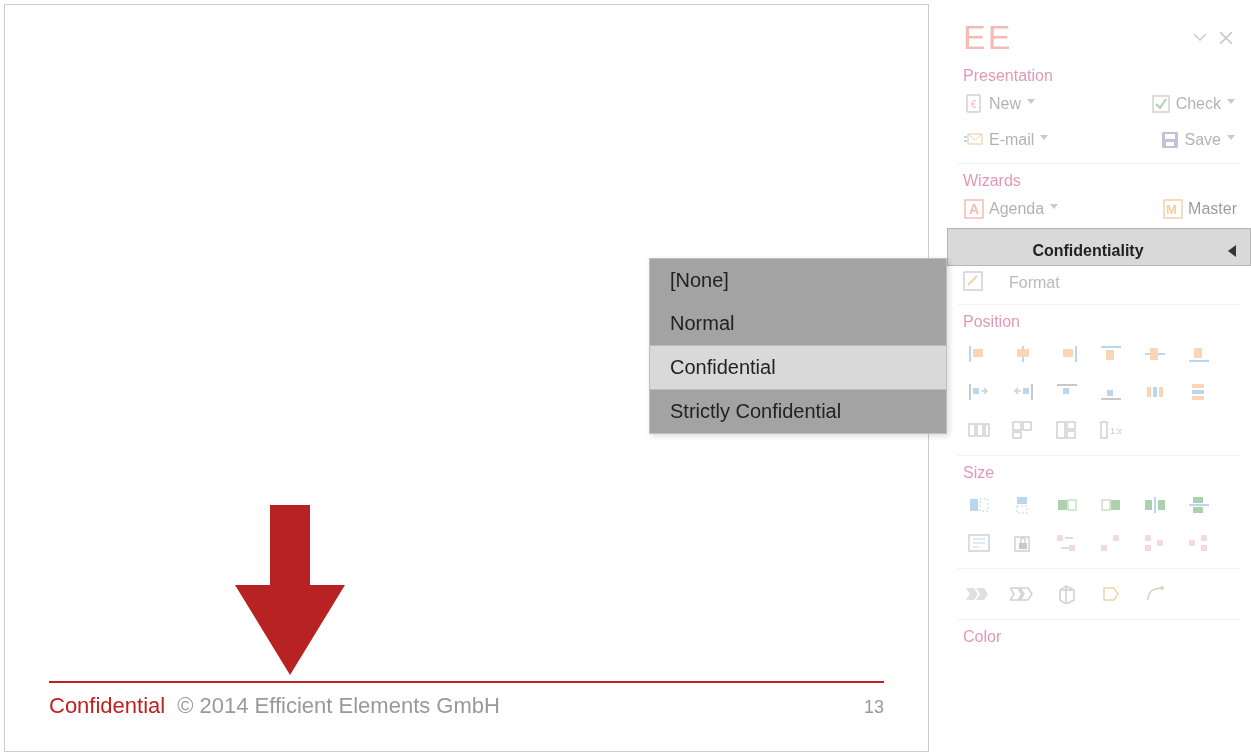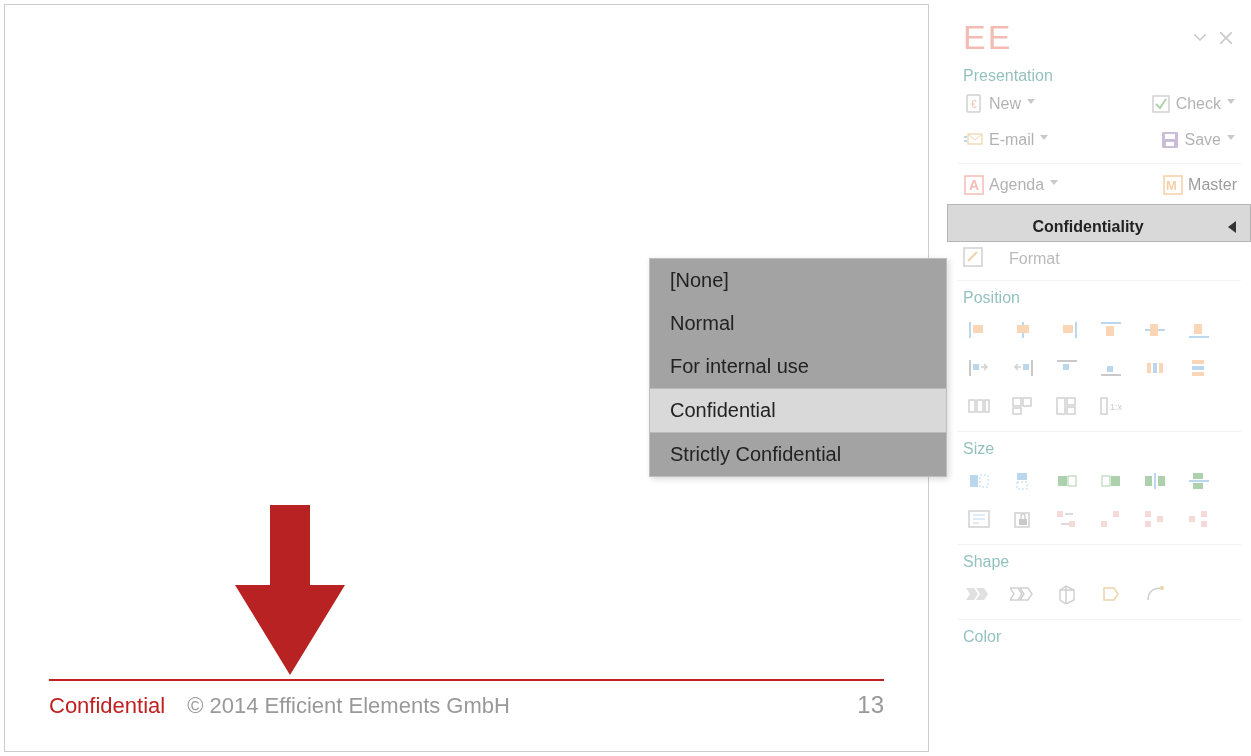--- a/index.html
+++ b/index.html
@@ -30,25 +30,25 @@
   display: flex;
   align-items: baseline;
 }
 .slide-footer .conf {
   color: #c02020;
   font-size: 22px;
 }
 .slide-footer .copyright {
   color: #999;
   font-size: 22px;
-  margin-left: 22px;
+  margin-left: 12px;
 }
 .slide-footer .pageno {
   color: #999;
-  font-size: 24px;
+  font-size: 18px;
   margin-left: auto;
 }
 .arrow {
   position: absolute;
   left: 230px;
   top: 500px;
 }
 
 .panel {
   position: absolute;
@@ -79,21 +79,21 @@
   width: 18px;
   height: 18px;
   margin-left: 8px;
   display: inline-flex;
   align-items: center;
   justify-content: center;
   color: #888;
   cursor: pointer;
 }
 .section-label {
-  color: #0f766e;
+  color: #be185d;
   font-size: 16px;
   padding: 4px 24px 2px 16px;
 }
 .btn-row {
   display: flex;
   align-items: center;
   padding: 2px 10px 4px 12px;
   gap: 6px;
 }
 .pbtn {
@@ -208,21 +208,20 @@
   <div class="slide-footer">
     <span class="conf">Confidential</span>
     <span class="copyright">© 2014 Efficient Elements GmbH</span>
     <span class="pageno">13</span>
   </div>
 </div>
 
 <div class="popup">
   <div class="popup-item">[None]</div>
   <div class="popup-item">Normal</div>
-  <div class="popup-item">For internal use</div>
   <div class="popup-item selected">Confidential</div>
   <div class="popup-item">Strictly Confidential</div>
 </div>
 
 <div class="panel">
 
   <div class="panel-header panel-fade">
     <span class="ee-logo">EE</span>
     <span class="spacer"></span>
     <span class="hdr-ctrl">
@@ -285,20 +284,21 @@
             </svg>
         </span>
         <span class="lbl">Save</span>
         <span class="drop-caret"></span>
       </span>
     </div>
     <div class="divider"></div>
   </div>
 
   <div>
+    <div class="section-label panel-fade">Wizards</div>
     <div class="btn-row panel-fade">
       <span class="pbtn">
         <span class="ic">
           <svg width="20" height="20">
               <rect x="1" y="1" width="18" height="18" fill="none" stroke="#e86a5a" stroke-width="1.5"></rect>
               <text x="5" y="15" font-size="14" fill="#e86a5a" font-weight="600">A</text>
             </svg>
         </span>
         <span class="lbl">Agenda</span>
         <span class="drop-caret"></span>
@@ -521,21 +521,20 @@
             <rect x="2" y="7" width="6" height="6" class="sq-pink"></rect>
             <rect x="14" y="2" width="6" height="6" class="sq-pink"></rect>
             <rect x="14" y="12" width="6" height="6" class="sq-pink"></rect>
           </svg>
         </span>
     </div>
     <div class="divider"></div>
   </div>
 
   <div class="panel-fade">
-    <div class="section-label">Shape</div>
     <div class="icon-grid">
       <span class="tool-ic">
           <svg width="26" height="18">
             <path d="M0 3 H8 L12 9 L8 15 H0 L4 9 Z" fill="#bbb"></path>
             <path d="M10 3 H18 L22 9 L18 15 H10 L14 9 Z" fill="#bbb"></path>
           </svg>
         </span>
       <span class="tool-ic">
           <svg width="26" height="18">
             <path d="M0 3 H8 L12 9 L8 15 H0 L4 9 Z" class="stroke-grey"></path>

